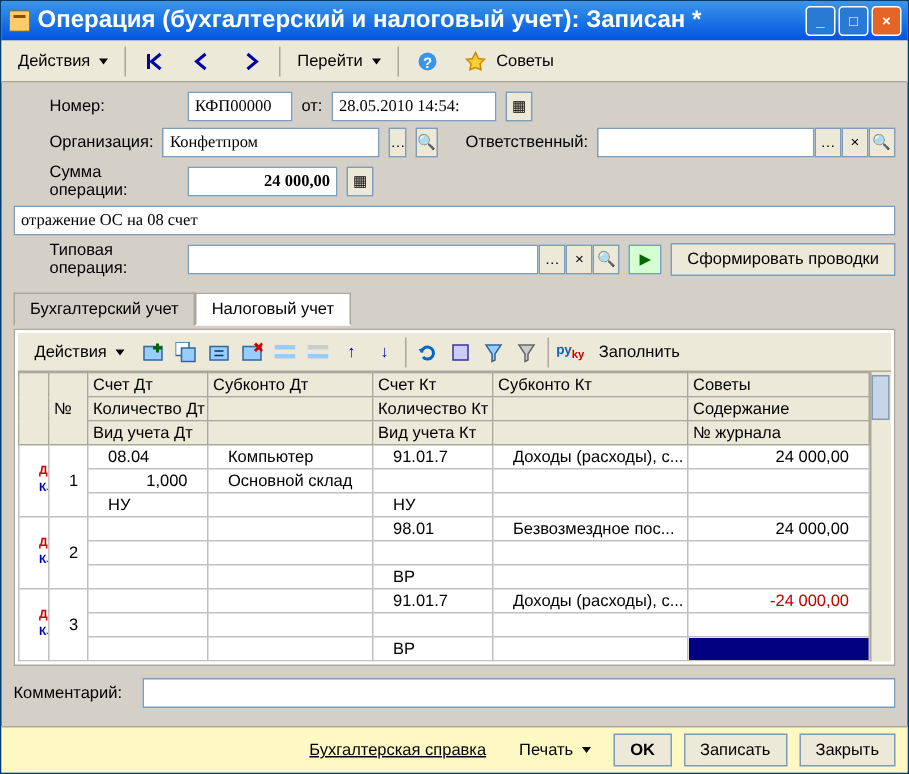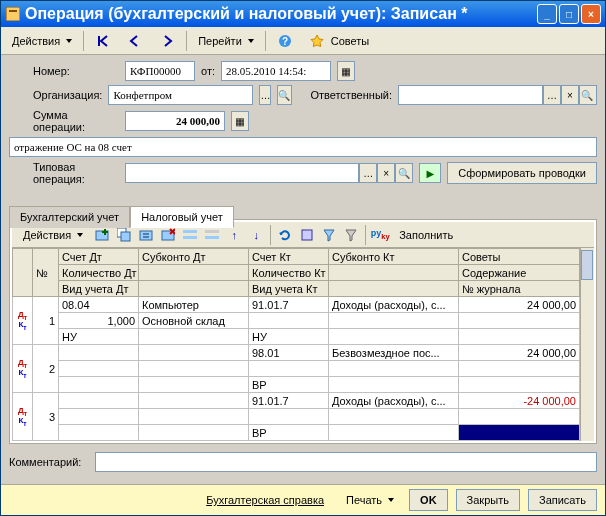--- a/index.html
+++ b/index.html
@@ -16,29 +16,29 @@
 .tbsep { width: 1px; height: 20px; background: #aca899; margin: 0 2px; }
 .dropdown-caret { width: 0; height: 0; border-left: 3px solid transparent; border-right: 3px solid transparent; border-top: 4px solid #000; }
 .ico { width: 16px; height: 16px; display: inline-flex; align-items: center; justify-content: center; }
 .form { padding: 6px 8px; display: flex; flex-direction: column; gap: 4px; }
 .row { display: flex; align-items: center; gap: 6px; }
 .label { width: 110px; font-size: 11px; padding-left: 24px; }
 input[type=text] { font-family: Tahoma; font-size: 11px; border: 1px solid #7f9db9; padding: 2px 4px; height: 20px; background: #fff; }
 .inpbtn { width: 18px; height: 20px; border: 1px solid #7f9db9; background: #ece9d8; display: flex; align-items: center; justify-content: center; cursor: pointer; font-size: 10px; }
 .sumfield { text-align: right; }
 .tabs { display: flex; margin-top: 4px; }
-.tab { padding: 4px 10px; border: 1px solid #aca899; background: #ece9d8; border-bottom: none; font-size: 11px; cursor: pointer; position: relative; top: 13px; }
+.tab { padding: 4px 10px; border: 1px solid #aca899; background: #ece9d8; border-bottom: none; font-size: 11px; cursor: pointer; position: relative; top: 2px; }
 .tab.inactive { background: #d4d0c8; }
 .tab.active { background: #fff; z-index: 2; border-bottom: 1px solid #fff; }
 .tabbody { border: 1px solid #aca899; background: #fff; padding: 2px; }
 .grid-toolbar { background: #ece9d8; border-bottom: 1px solid #aca899; height: 26px; display: flex; align-items: center; padding: 2px 4px; gap: 2px; }
 .gicon { width: 20px; height: 20px; display: flex; align-items: center; justify-content: center; cursor: pointer; border: 1px solid transparent; }
 table.grid { border-collapse: collapse; width: 100%; font-size: 11px; table-layout: fixed; }
 table.grid th { background: #ece9d8; border: 1px solid #aca899; padding: 1px 3px; font-weight: normal; text-align: left; height: 16px; overflow: hidden; white-space: nowrap; }
-table.grid td { border: 1px solid #c0c0c0; padding: 1px 3px; height: 16px; background: #fff; overflow: hidden; white-space: nowrap; }
+table.grid td { border: 1px solid #c0c0c0; padding: 1px 13px; height: 16px; background: #fff; overflow: hidden; white-space: nowrap; }
 .num { text-align: right; }
 .neg { color: #c00000; }
 .rowmark { width: 18px; text-align: center; font-size: 8px; }
 .dtkt { display: flex; flex-direction: column; line-height: 7px; font-size: 8px; font-weight: bold; }
 .dtkt .dt { color: #c00; }
 .dtkt .kt { color: #00c; }
 .selcell { background: #000080 !important; }
 .gridscroll { width: 14px; background: #ece9d8; border-left: 1px solid #aca899; position: relative; }
 .scrollthumb { width: 12px; height: 30px; background: #c8d4e8; border: 1px solid #7f9db9; position: absolute; top: 2px; left: 0; }
 .gridwrap { display: flex; }
@@ -395,16 +395,16 @@
 
   <div class="bottombar">
     <div class="tbbtn">
         <span style="text-decoration:underline">Бухгалтерская справка</span>
       </div>
     <div class="tbbtn">
         <span>Печать</span>
         <span class="dropdown-caret"></span>
       </div>
     <button class="btn" style="font-weight:bold">OK</button>
+    <button class="btn">Записать</button>
     <button class="btn">Закрыть</button>
-    <button class="btn">Записать</button>
   </div>
 </div>
 
 </body></html>

